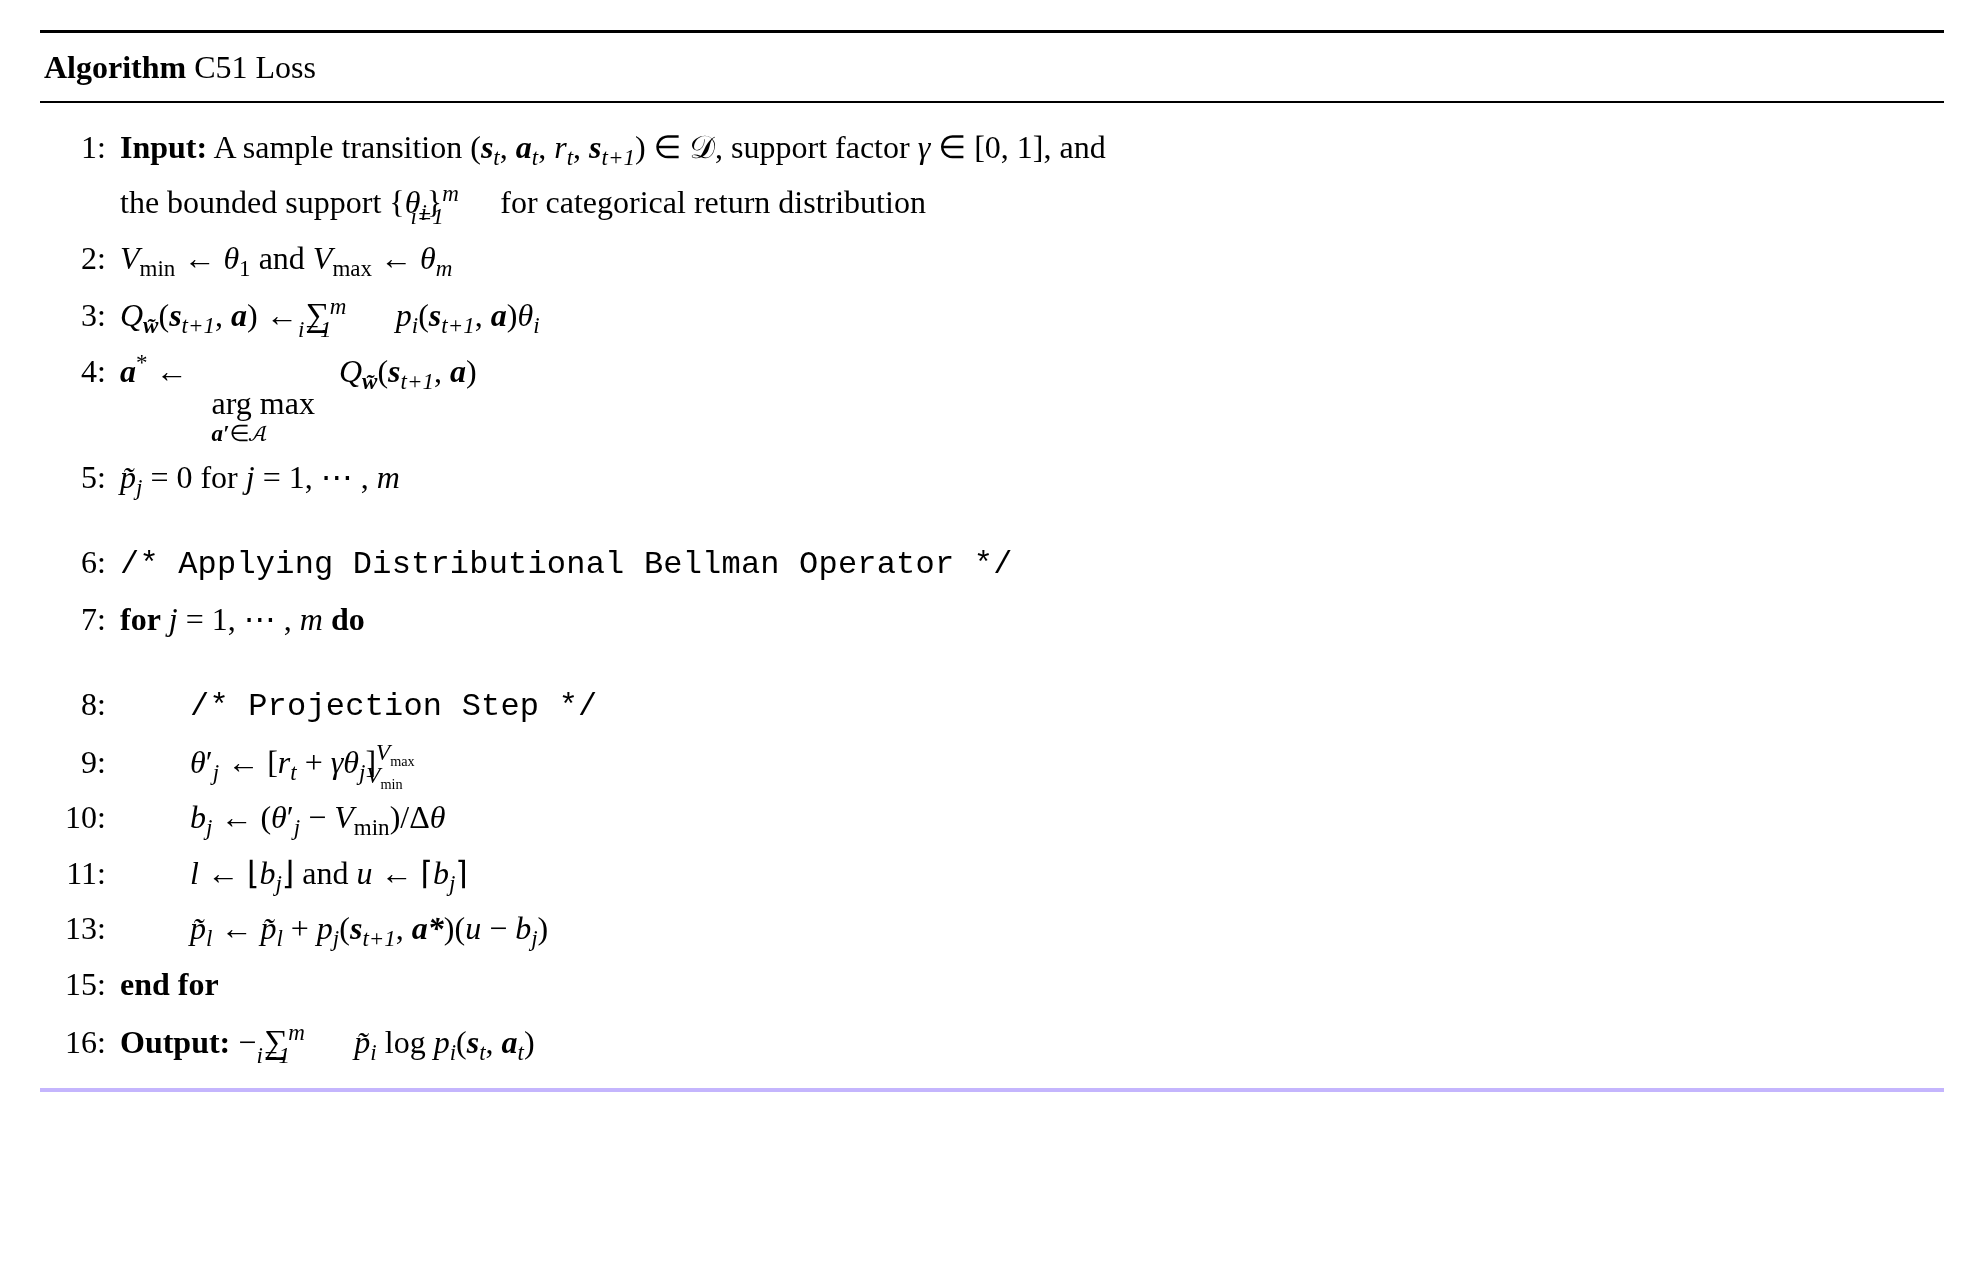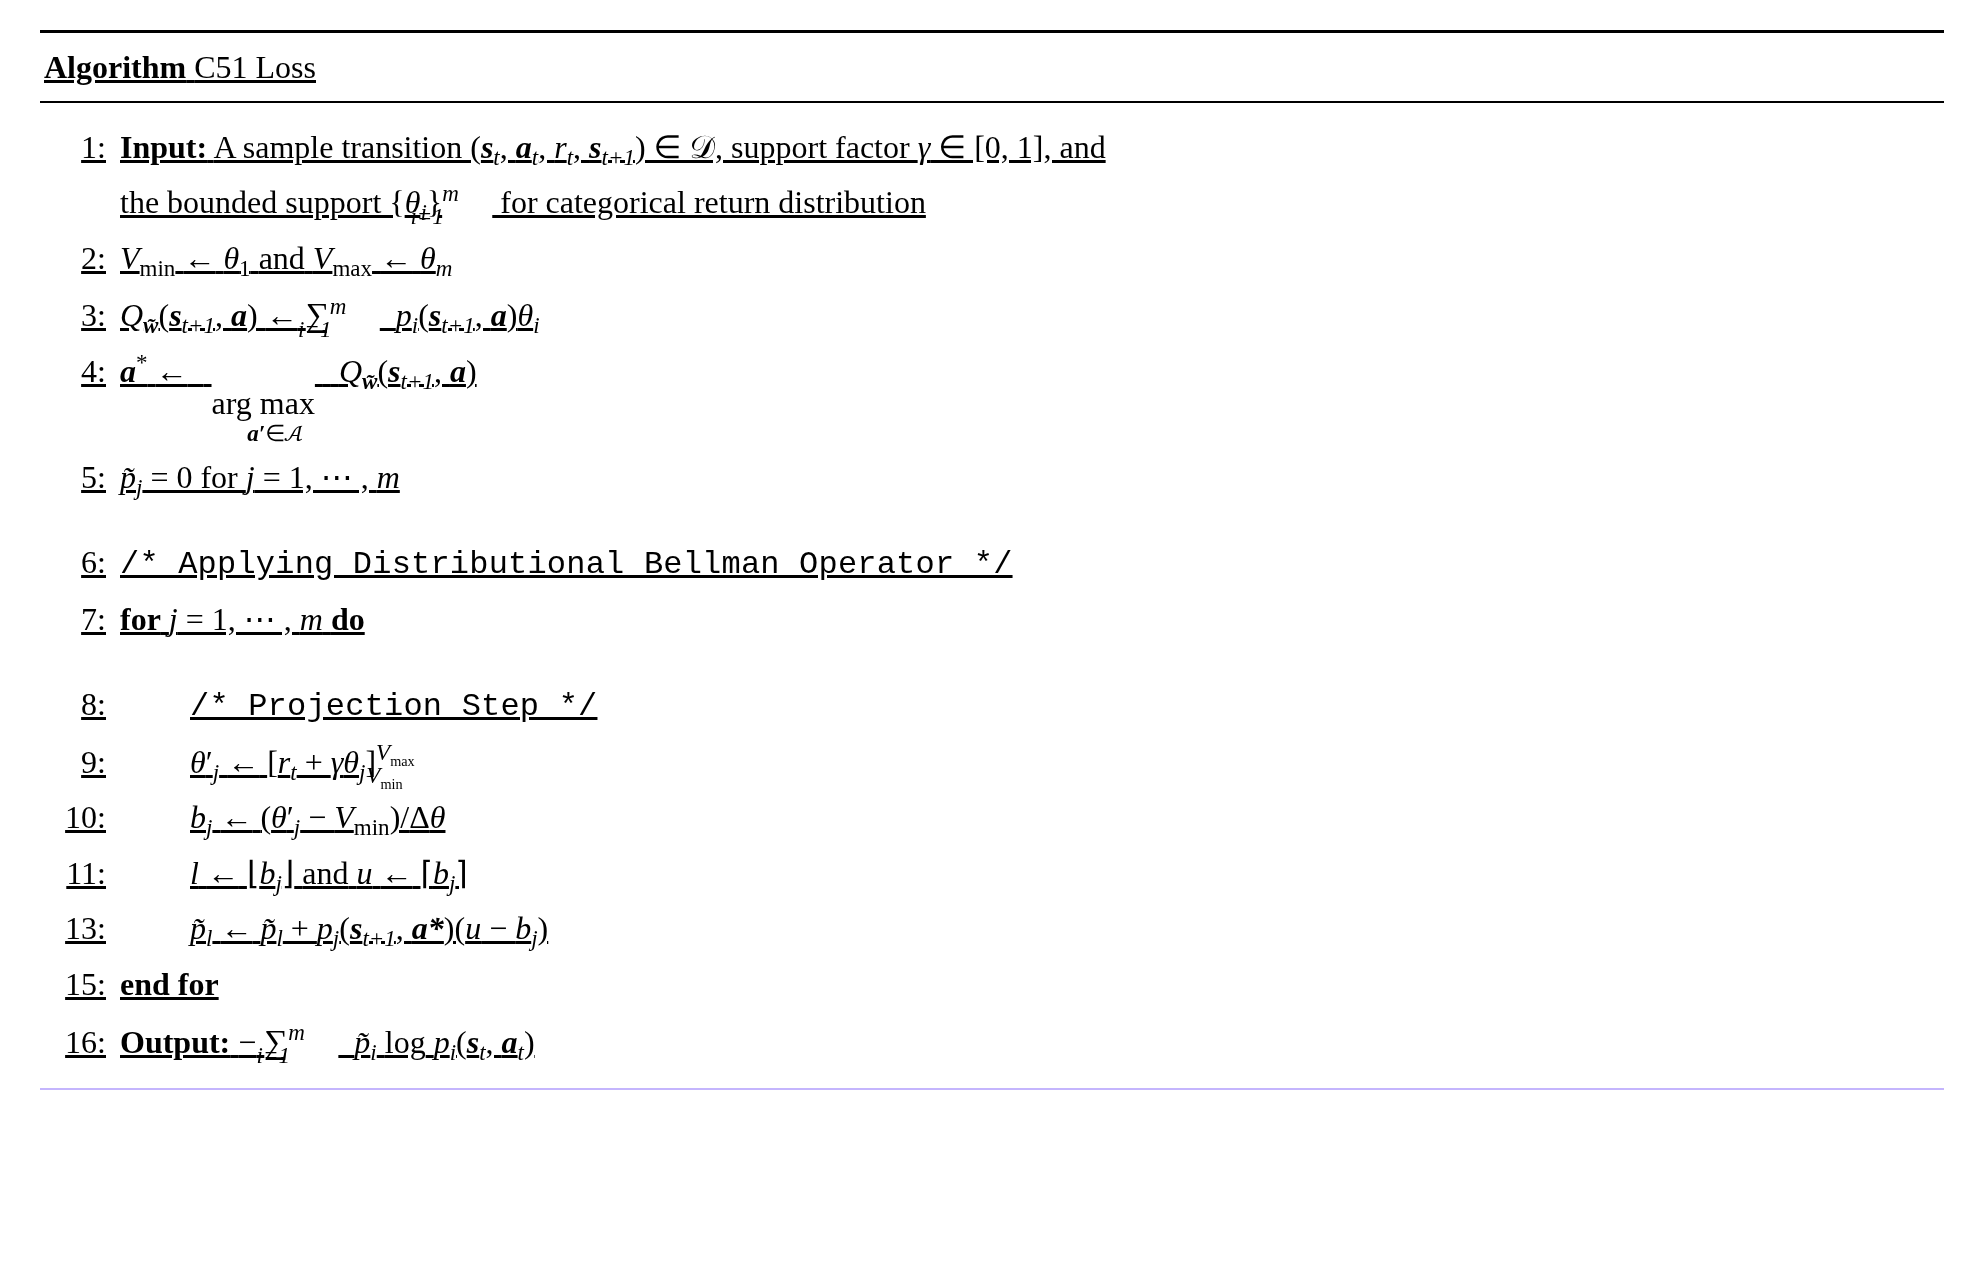--- a/index.html
+++ b/index.html
@@ -8,22 +8,21 @@
     line-height: 1.55;
     color: #000;
     background: #fff;
     margin: 0;
     padding: 30px 40px;
     width: 1984px;
     box-sizing: border-box;
   }
   .algo {
     border-top: 3px solid #000;
-    border-bottom: 2px solid #c4b5fd;
-    text-decoration: underline;
+    border-bottom: 4px solid #c4b5fd;
   }
   .algo-title {
     border-bottom: 2px solid #000;
     padding: 10px 4px 8px 4px;
   }
   .algo-body {
     padding: 14px 4px 14px 4px;
   }
   .line {
     display: flex;
@@ -50,26 +49,25 @@
   b { font-weight: 700; }
   .it { font-style: italic; }
   .bi { font-weight: 700; font-style: italic; }
   .cal { font-family: "STIX Two Math", "Cambria Math", "Latin Modern Math", serif; }
   sub, sup { font-size: 0.72em; line-height: 0; }
   .sub2 { font-size: 0.62em; }
   .sum { font-size: 1.05em; }
   .stack {
     display: inline-flex;
     flex-direction: column;
-    align-items: center;
     vertical-align: -1.0em;
     line-height: 1.05;
   }
   .stack .top { font-size: 1em; }
-  .stack .bot { font-size: 0.72em; margin-left: 24px; }
+  .stack .bot { font-size: 0.72em; }
   .clip-wrap {
     display:inline-block;
     position: relative;
   }
   .clip-sup { position: relative; top: -0.55em; font-size:0.72em; }
   .clip-sub { position: relative; bottom: -0.45em; left:-2.1em; font-size:0.72em; }
 </style>
 </head>
 <body>
 

